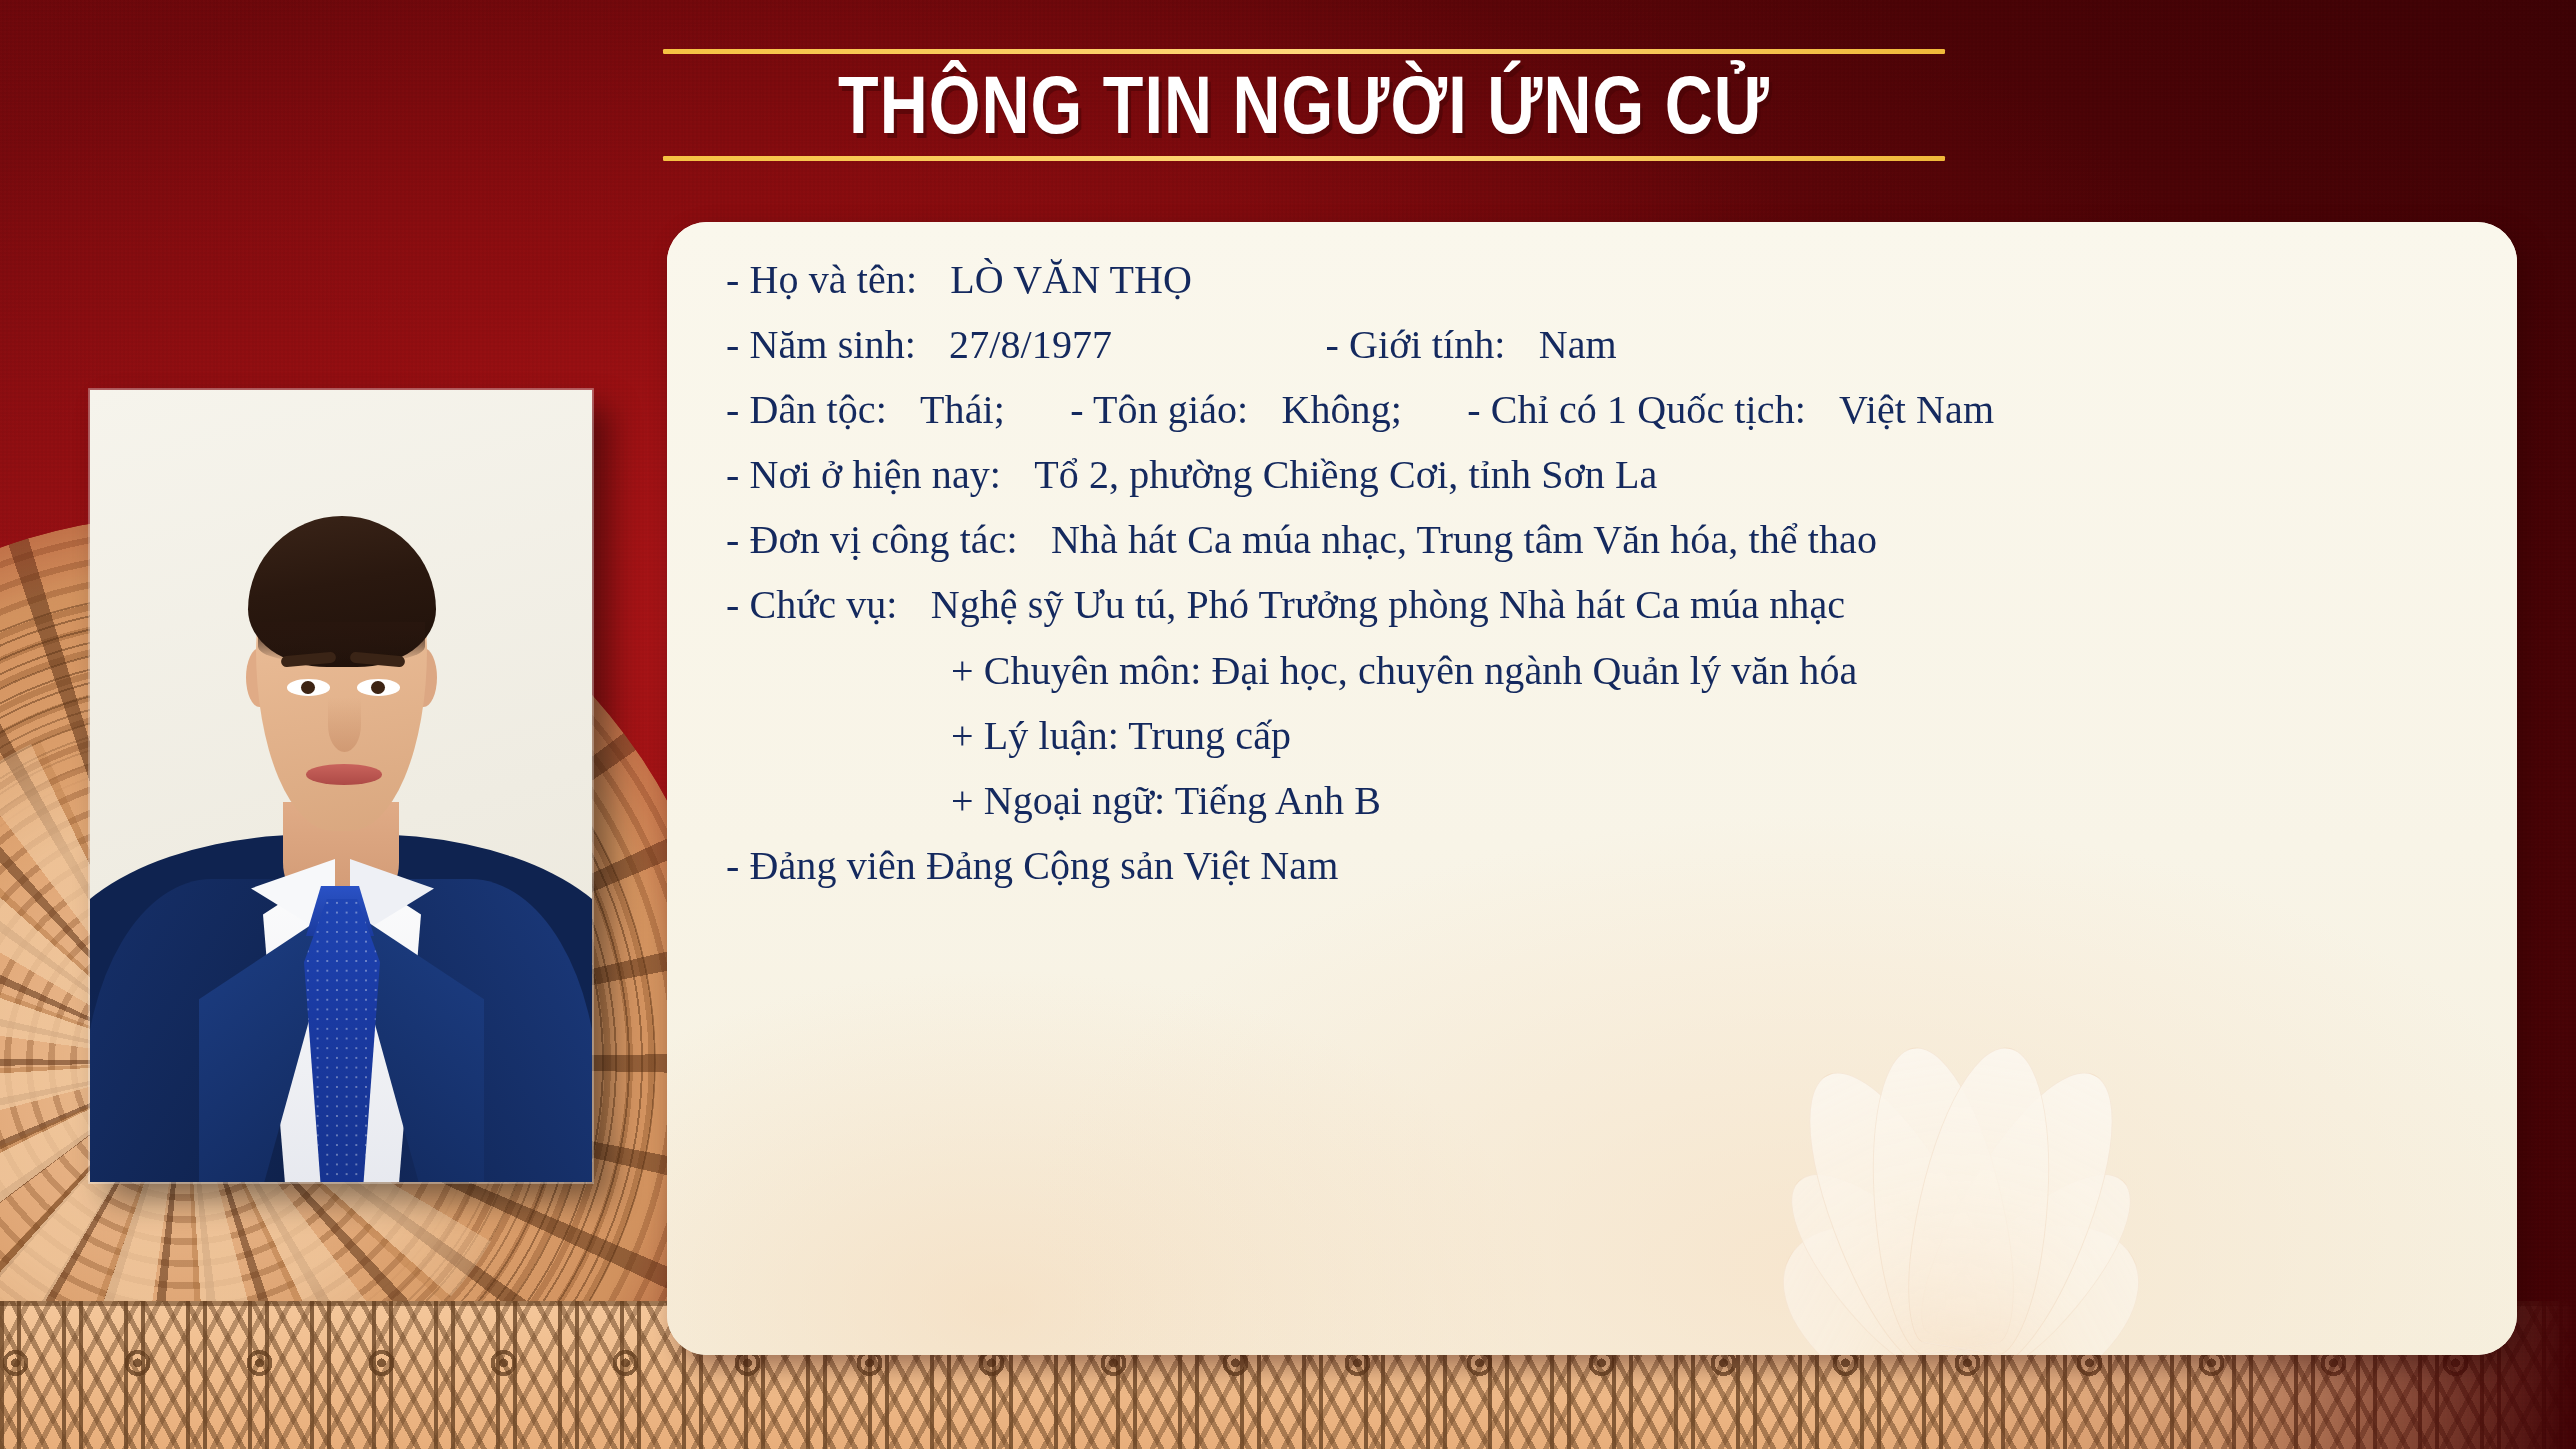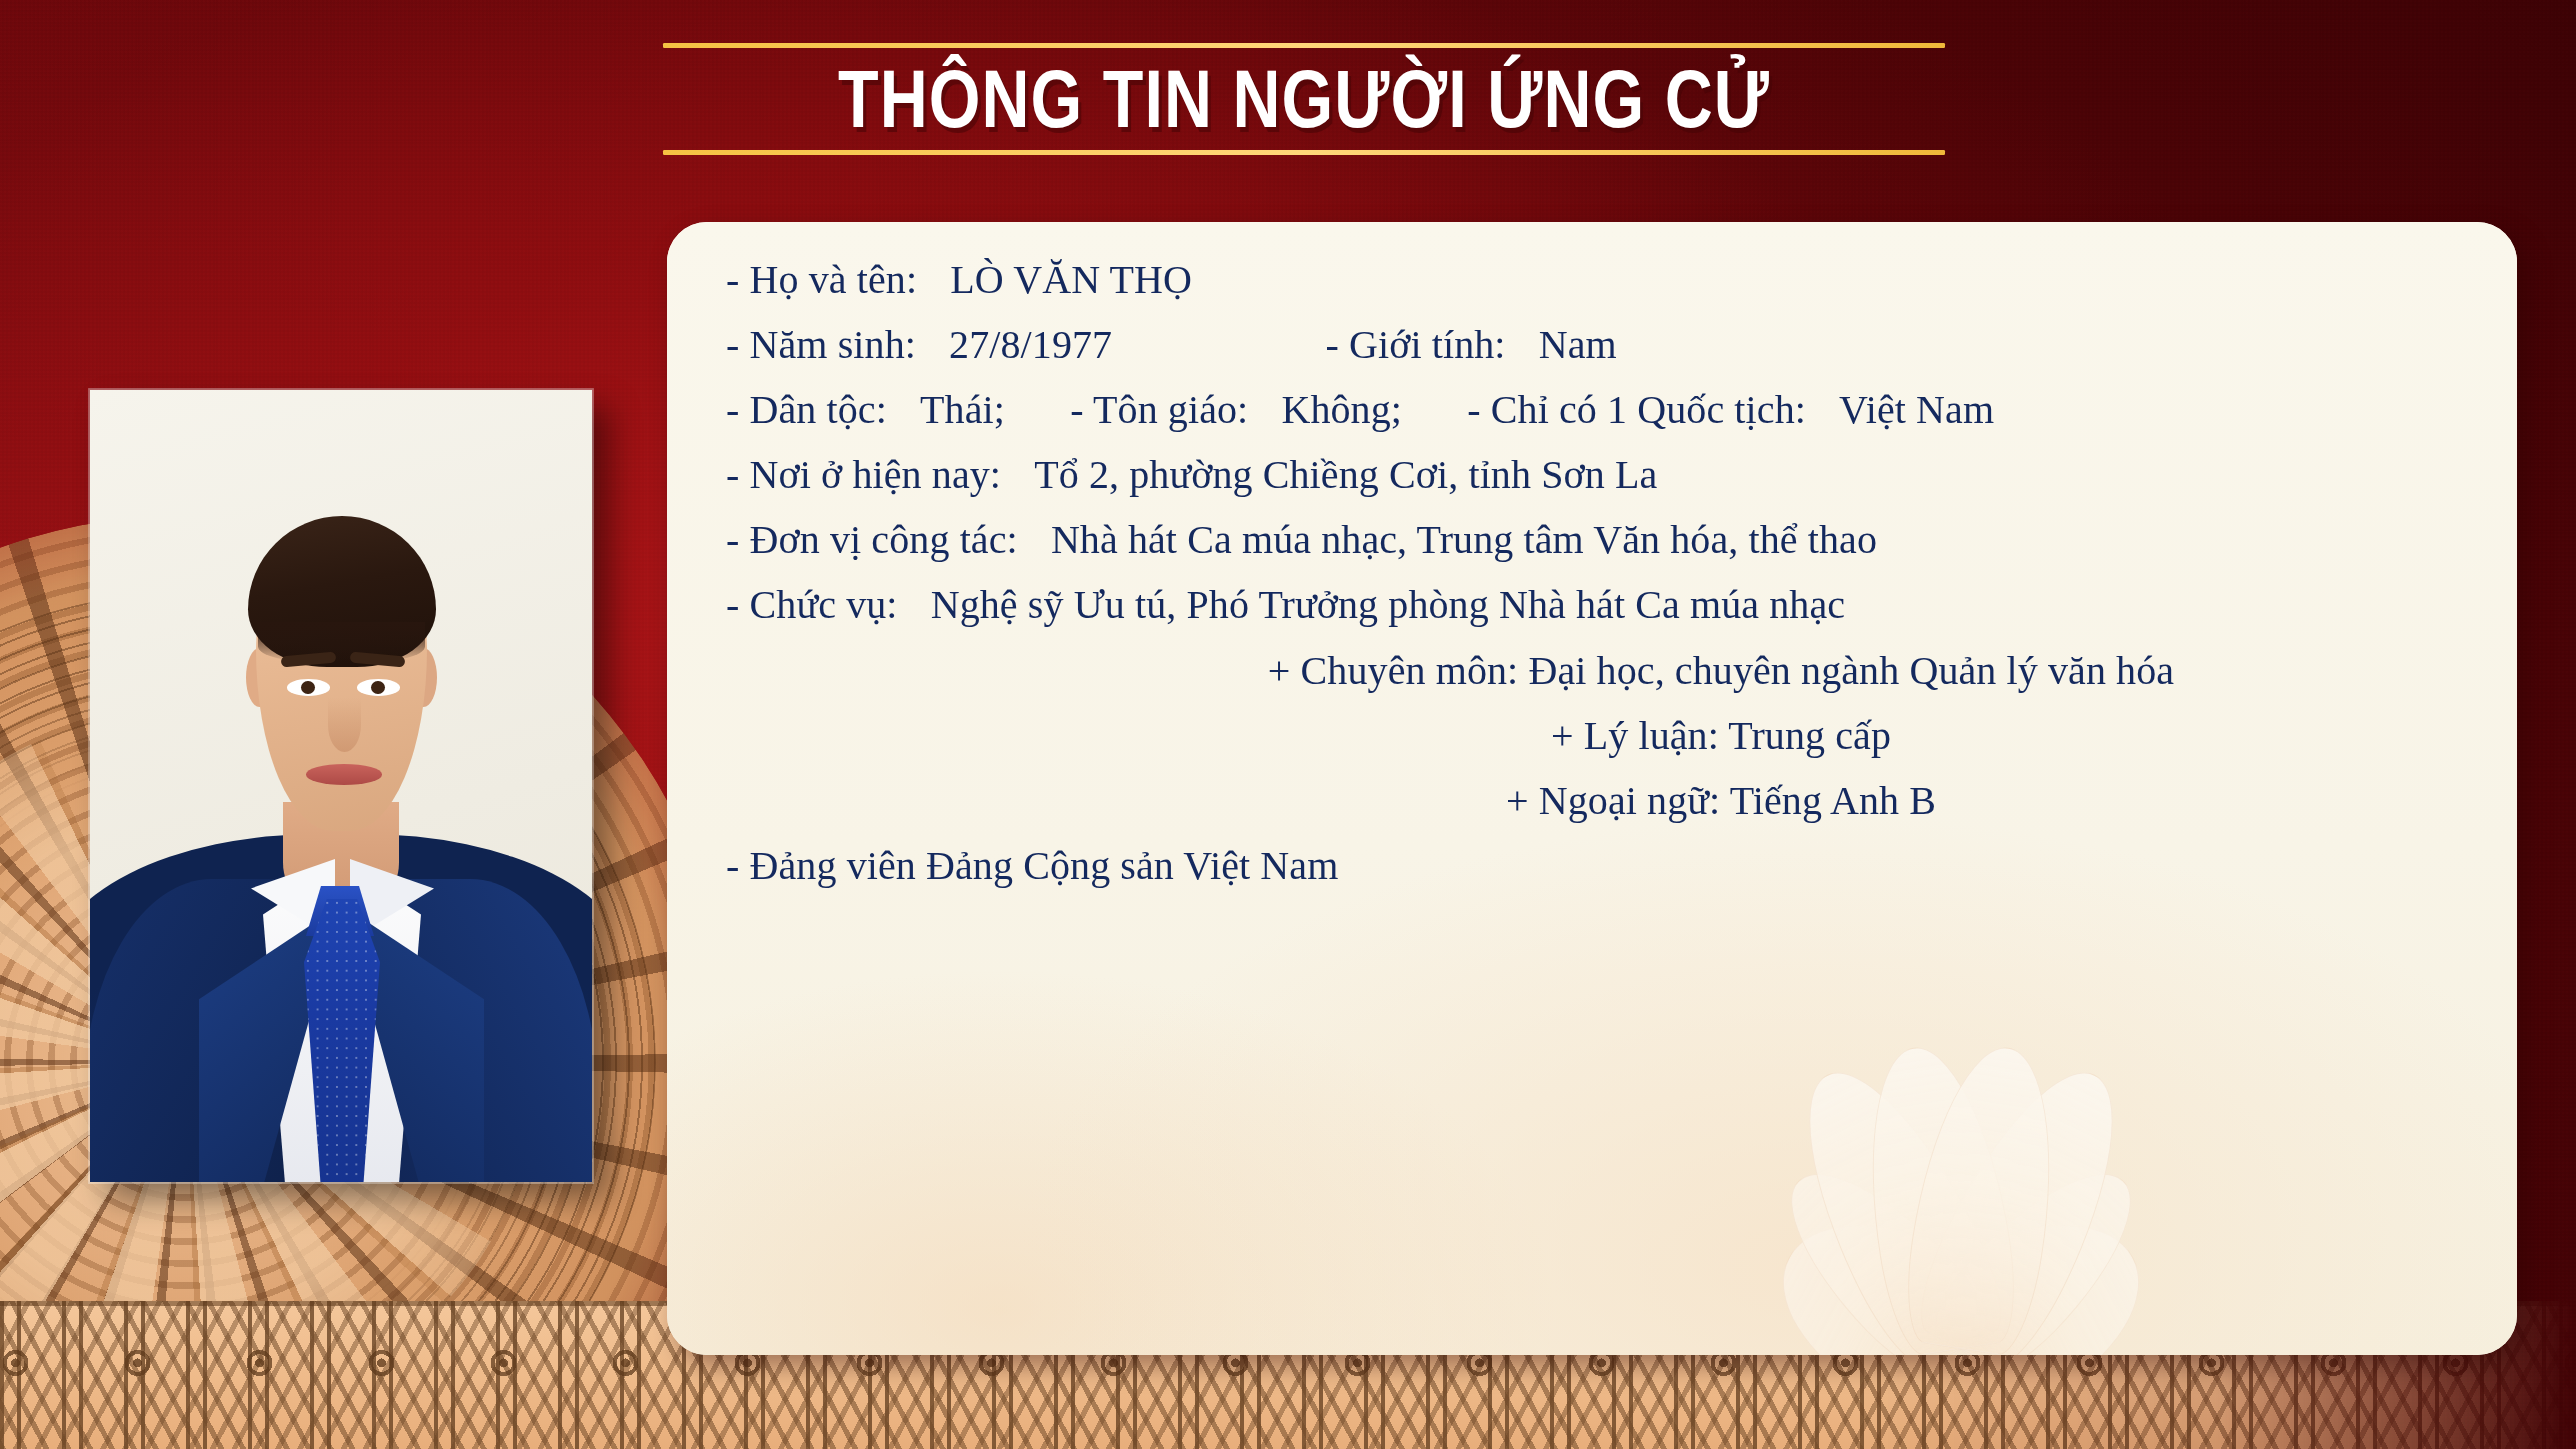--- a/index.html
+++ b/index.html
@@ -138,21 +138,21 @@
   .ph-browR{position:absolute;left:260px;top:264px;width:55px;height:11px;background:#3a2416;border-radius:5.8px;transform:rotate(5deg);}
   .ph-eyeL{position:absolute;left:197px;top:289px;width:43px;height:16.7px;background:#fff;border-radius:50%;overflow:hidden;}
   .ph-eyeR{position:absolute;left:267px;top:289px;width:43px;height:16.7px;background:#fff;border-radius:50%;overflow:hidden;}
   .ph-eyeL:after,.ph-eyeR:after{content:"";position:absolute;left:13.5px;top:1.9px;width:14px;height:13.5px;background:#3d2414;border-radius:50%;}
   .ph-nose{position:absolute;left:238px;top:308px;width:33px;height:54px;background:linear-gradient(180deg,rgba(214,160,120,0),rgba(196,136,98,.55));border-radius:0 0 50% 50%;}
   .ph-mouth{position:absolute;left:216px;top:374px;width:76px;height:20.6px;background:linear-gradient(180deg,#c9635c,#ad4a46);border-radius:50%;}
   .ph-lapL{position:absolute;left:109px;top:515px;width:142px;height:277px;background:linear-gradient(140deg,#1d3f86,#12295c);clip-path:polygon(100% 0,46% 100%,0 100%,0 34%);}
   .ph-lapR{position:absolute;left:252px;top:515px;width:142px;height:277px;background:linear-gradient(-140deg,#1d3f86,#12295c);clip-path:polygon(0 0,54% 100%,100% 100%,100% 34%);}
 
   
-  .title-block{position:absolute;left:663px;top:43px;width:1282px;}
+  .title-block{position:absolute;left:663px;top:49px;width:1282px;}
   .rule{height:5.2px;background:linear-gradient(90deg,#f5c243,#ffd77a 50%,#f0b93a);border-radius:1.3px;}
   .rule.bottom{margin-top:0;}
   .title-text{
     text-align:center;color:#ffffff;font-family:"Liberation Sans",sans-serif;
     font-weight:700;font-size:81px;letter-spacing:1.3px;line-height:1.02;
     padding:10.3px 0 9px;transform:scaleX(.82);transform-origin:center;
     text-shadow:3.9px 4.5px 0 rgba(70,4,6,.55);white-space:nowrap;
   }
 
   
@@ -178,21 +178,21 @@
   }
   .petal.s{height:232px;width:109px;opacity:.82;}
   .petal.b{height:193px;width:161px;border-radius:50% 50% 40% 40% / 70% 70% 30% 30%;opacity:.75;}
 
   .rows{position:absolute;left:59px;top:24.5px;right:26px;}
   .row{
     color:#14295e;font-size:40px;line-height:1.00;
     padding:13px 0 12.2px;white-space:nowrap;letter-spacing:0.1px;
   }
   .row b{font-weight:400;}
-  .row.indent{padding-left:225px;text-align:center;}
+  .row.indent{padding-left:225px;}
   .sp-a{display:inline-block;width:193px;}
   .sp-b{display:inline-block;width:39px;}
   .sp-c{display:inline-block;width:45px;}
   .sp-d{display:inline-block;width:23px;}
 </style>
 </head>
 <body>
 
 <div id="slide">
   <div class="tex"></div>

